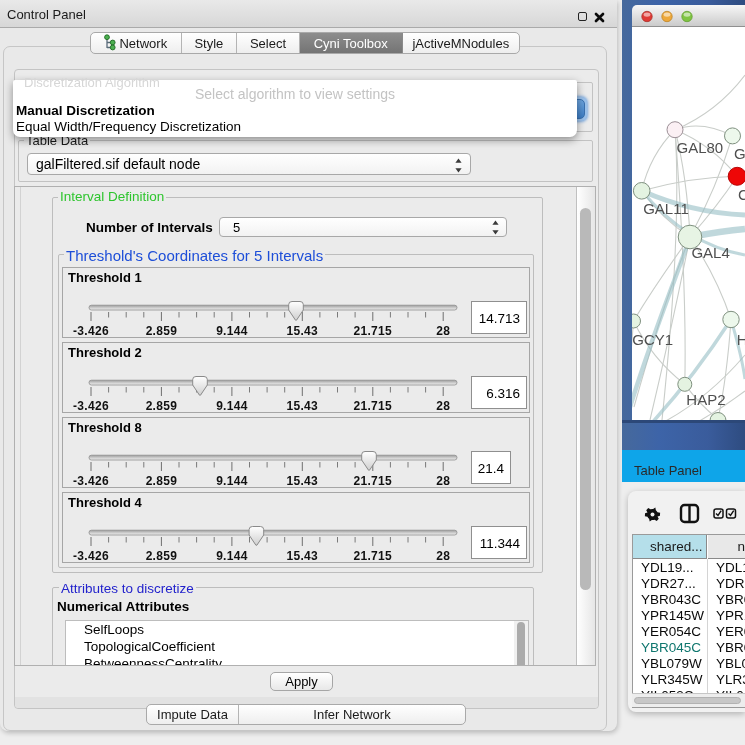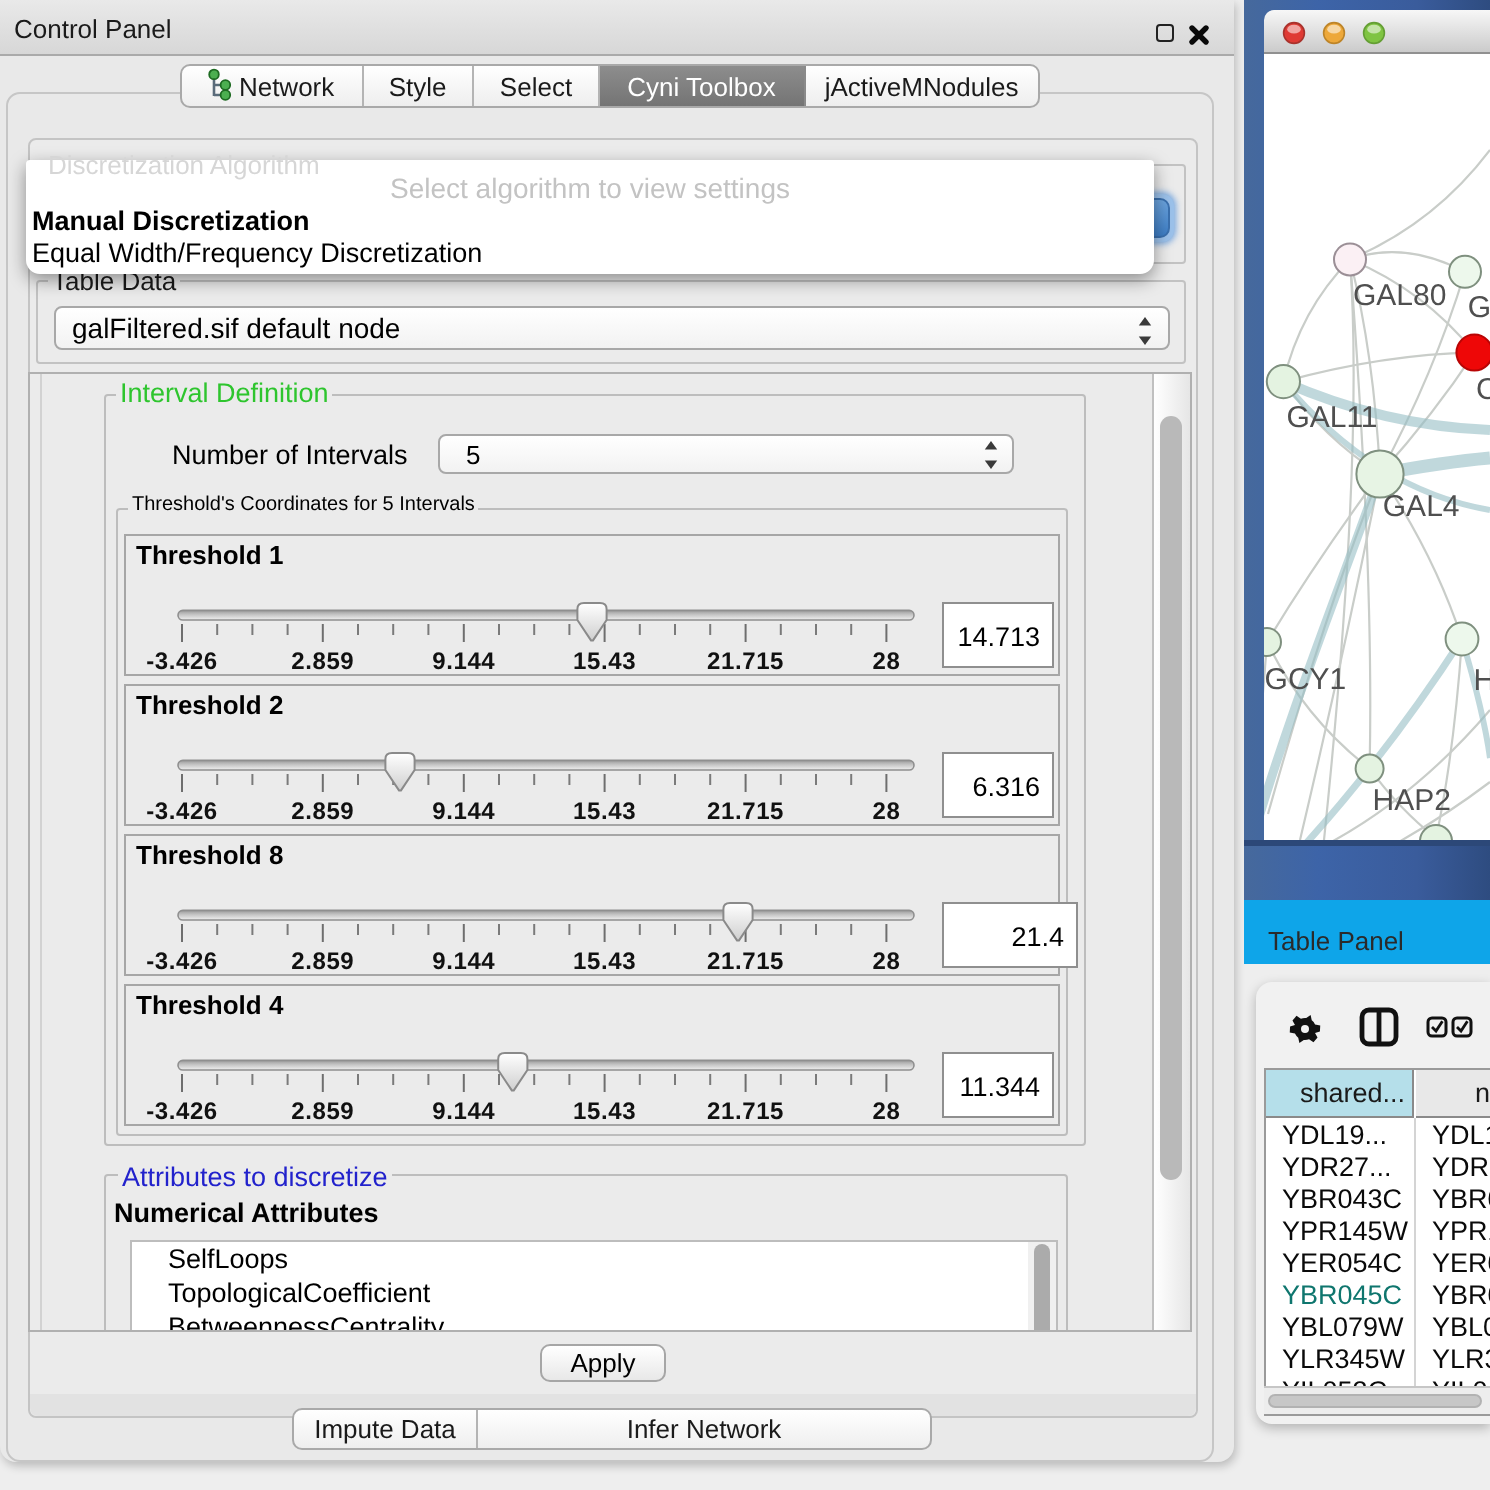--- a/index.html
+++ b/index.html
@@ -55,45 +55,45 @@
   <div class="abs" style="left:560px;top:97px;width:27px;height:24px;border-radius:6px;background:#9bc1ea;box-shadow:0 0 3px 1px rgba(90,150,220,0.8)"></div>
   <div class="abs" style="left:562px;top:99px;width:23px;height:20px;border-radius:5px;background:linear-gradient(#6ba3dd,#3d7dc4);border:1px solid #3a70ae"></div>
   <svg class="abs" style="left:568px;top:101px" width="10" height="16" viewBox="0 0 10 16">
     <path d="M5 1 L8.4 5.6 L1.6 5.6 Z" fill="#fff"></path>
       <path d="M5 15 L1.6 10.4 L8.4 10.4 Z" fill="#fff"></path>
   </svg>
 
   <div class="abs" style="left:18px;top:140px;width:575px;height:42px;border:1px solid #c2c2c2;border-radius:2px"></div>
   <div class="abs" style="left:24px;top:133px;font-size:13px;font-weight:normal;color:#1a1a1a;background:#ebebeb;padding:0 2px">Table Data</div>
 
-  <div class="abs" style="left:27px;top:153px;width:558px;height:22px;border:1px solid #a8a8a8;border-radius:4px;background:linear-gradient(#ffffff,#f2f2f2)">
+  <div class="abs" style="left:27px;top:153px;width:444px;height:22px;border:1px solid #a8a8a8;border-radius:4px;background:linear-gradient(#ffffff,#f2f2f2)">
     <div class="abs" style="left:8px;top:2px;font-size:14px;color:#000">galFiltered.sif default node</div>
     <svg class="abs" style="right:7px;top:3.5px" width="9" height="15" viewBox="0 0 9 15">
       <path d="M4.5 0.5 L7.6 4.8 L1.4 4.8 Z" fill="#3a3a3a"></path>
         <path d="M4.5 14.5 L1.4 10.2 L7.6 10.2 Z" fill="#3a3a3a"></path>
     </svg>
   </div>
 
   <div class="abs" style="left:14px;top:186px;width:582px;height:480px;border:1px solid #b0b0b0;background:#ebebeb;overflow:hidden">
     <div class="abs" style="left:5px;top:0;width:1px;height:480px;background:#d2d2d2"></div>
 
     <div class="abs" style="left:37px;top:10px;width:491px;height:376px;border:1px solid #bdbdbd;border-radius:2px"></div>
     <div class="abs" style="left:43px;top:2px;font-size:13.5px;color:#2ec52e;background:#ebebeb;padding:0 2px">Interval Definition</div>
-    <div class="abs" style="left:71px;top:33px;font-size:13.5px;font-weight:normal;color:#000">Number of Intervals</div>
+    <div class="abs" style="left:71px;top:33px;font-size:13.5px;font-weight:bold;color:#000">Number of Intervals</div>
 
     <div class="abs" style="left:204px;top:30px;width:288px;height:20px;border:1px solid #a8a8a8;border-radius:4px;background:linear-gradient(#ffffff,#f2f2f2)">
       <div class="abs" style="left:13px;top:2px;font-size:13px;color:#000">5</div>
       <svg class="abs" style="right:6px;top:2px" width="9" height="15" viewBox="0 0 9 15">
         <path d="M4.5 0.5 L7.6 4.8 L1.4 4.8 Z" fill="#3a3a3a"></path>
           <path d="M4.5 14.5 L1.4 10.2 L7.6 10.2 Z" fill="#3a3a3a"></path>
       </svg>
     </div>
 
     <div class="abs" style="left:43px;top:67px;width:476px;height:314px;border:1px solid #bdbdbd;border-radius:2px"></div>
-    <div class="abs" style="left:49px;top:60px;font-size:10px;color:#000000;background:#ebebeb;padding:0 2px">Threshold's Coordinates for 5 Intervals</div>
+    <div class="abs" style="left:49px;top:60px;font-size:15px;color:#1d4ed8;background:#ebebeb;padding:0 2px">Threshold's Coordinates for 5 Intervals</div>
 
 <div style="position:absolute;left:47px;top:80px;width:468px;height:71px;border:1px solid #a6a6a6;background:#ebebeb">
   <div style="position:absolute;left:5px;top:2px;font-size:13px;font-weight:bold;color:#000">Threshold 1</div>
   <svg width="470" height="45" style="position:absolute;left:0;top:27px" font-family="Liberation Sans, sans-serif">
           <rect x="26" y="10.2" width="368" height="4.8" rx="2.4" fill="url(#trg)" stroke="#8f8f8f" stroke-width="0.8"></rect>
           <line x1="28" y1="17" x2="28" y2="26" stroke="#6e6e6e" stroke-width="1"></line>
           <line x1="45.6" y1="17" x2="45.6" y2="22.5" stroke="#7a7a7a" stroke-width="1"></line>
           <line x1="63.2" y1="17" x2="63.2" y2="22.5" stroke="#7a7a7a" stroke-width="1"></line>
           <line x1="80.8" y1="17" x2="80.8" y2="22.5" stroke="#7a7a7a" stroke-width="1"></line>
           <line x1="98.4" y1="17" x2="98.4" y2="26" stroke="#6e6e6e" stroke-width="1"></line>
@@ -184,21 +184,21 @@
           <line x1="362.6" y1="17" x2="362.6" y2="22.5" stroke="#7a7a7a" stroke-width="1"></line>
           <line x1="380.2" y1="17" x2="380.2" y2="26" stroke="#6e6e6e" stroke-width="1"></line>
           <text x="28" y="39.5" font-size="12" font-weight="bold" letter-spacing="0.3" text-anchor="middle" fill="#111">-3.426</text>
           <text x="98.4" y="39.5" font-size="12" font-weight="bold" letter-spacing="0.3" text-anchor="middle" fill="#111">2.859</text>
           <text x="168.9" y="39.5" font-size="12" font-weight="bold" letter-spacing="0.3" text-anchor="middle" fill="#111">9.144</text>
           <text x="239.3" y="39.5" font-size="12" font-weight="bold" letter-spacing="0.3" text-anchor="middle" fill="#111">15.43</text>
           <text x="309.8" y="39.5" font-size="12" font-weight="bold" letter-spacing="0.3" text-anchor="middle" fill="#111">21.715</text>
           <text x="380.2" y="39.5" font-size="12" font-weight="bold" letter-spacing="0.3" text-anchor="middle" fill="#111">28</text>
           <path transform="translate(306,6)" d="M -7.3 9 L -7.3 3.5 Q -7.3 0.5 -4 0.5 L 4 0.5 Q 7.3 0.5 7.3 3.5 L 7.3 9 L 0.5 19.2 L -0.5 19.2 Z" fill="url(#thg)" stroke="#8a8a8a" stroke-width="1"></path>
         </svg>
-  <div style="position:absolute;left:408px;top:33px;width:68px;height:33px;border:1px solid #8f8f8f;background:#fff;font-size:13.5px;color:#000;text-align:right;padding-right:6px;line-height:33px">21.4</div>
+  <div style="position:absolute;left:408px;top:33px;width:40px;height:33px;border:1px solid #8f8f8f;background:#fff;font-size:13.5px;color:#000;text-align:right;padding-right:6px;line-height:33px">21.4</div>
 </div>
 <div style="position:absolute;left:47px;top:305px;width:468px;height:71px;border:1px solid #a6a6a6;background:#ebebeb">
   <div style="position:absolute;left:5px;top:2px;font-size:13px;font-weight:bold;color:#000">Threshold 4</div>
   <svg width="470" height="45" style="position:absolute;left:0;top:27px" font-family="Liberation Sans, sans-serif">
           <rect x="26" y="10.2" width="368" height="4.8" rx="2.4" fill="url(#trg)" stroke="#8f8f8f" stroke-width="0.8"></rect>
           <line x1="28" y1="17" x2="28" y2="26" stroke="#6e6e6e" stroke-width="1"></line>
           <line x1="45.6" y1="17" x2="45.6" y2="22.5" stroke="#7a7a7a" stroke-width="1"></line>
           <line x1="63.2" y1="17" x2="63.2" y2="22.5" stroke="#7a7a7a" stroke-width="1"></line>
           <line x1="80.8" y1="17" x2="80.8" y2="22.5" stroke="#7a7a7a" stroke-width="1"></line>
           <line x1="98.4" y1="17" x2="98.4" y2="26" stroke="#6e6e6e" stroke-width="1"></line>

